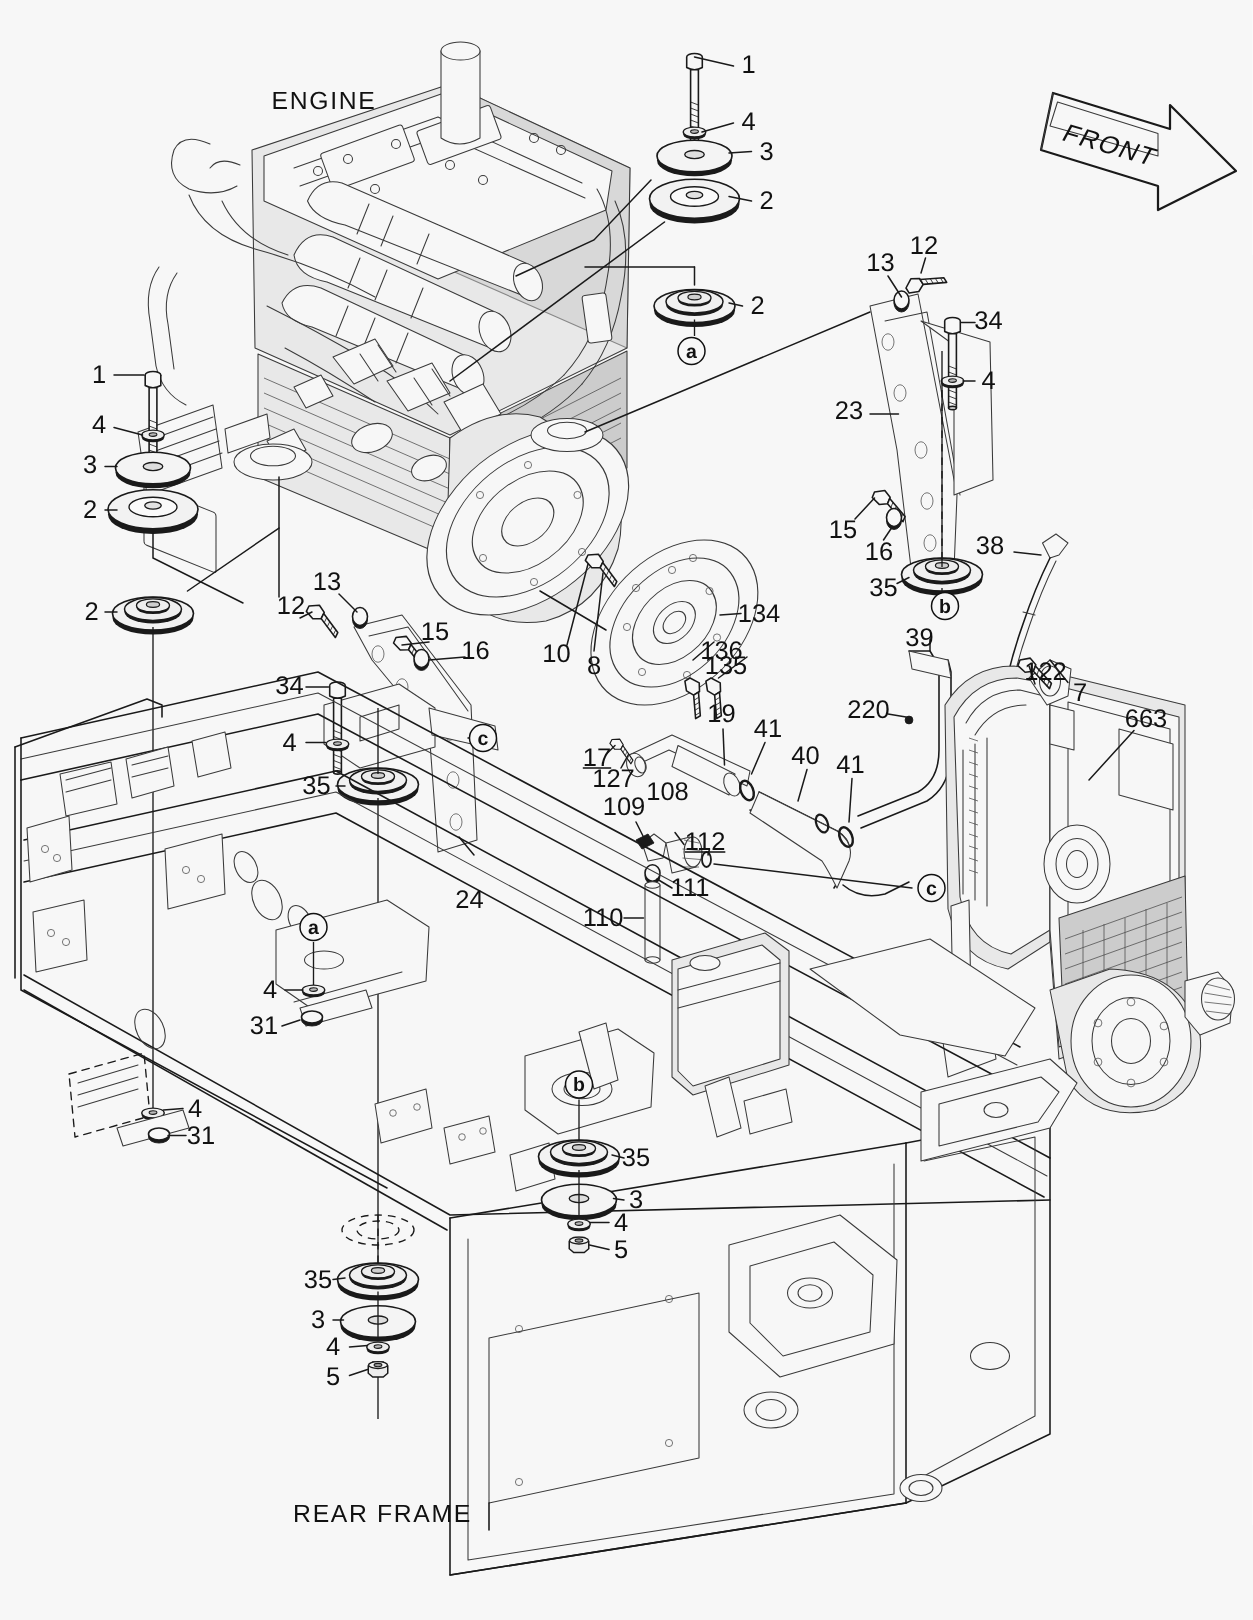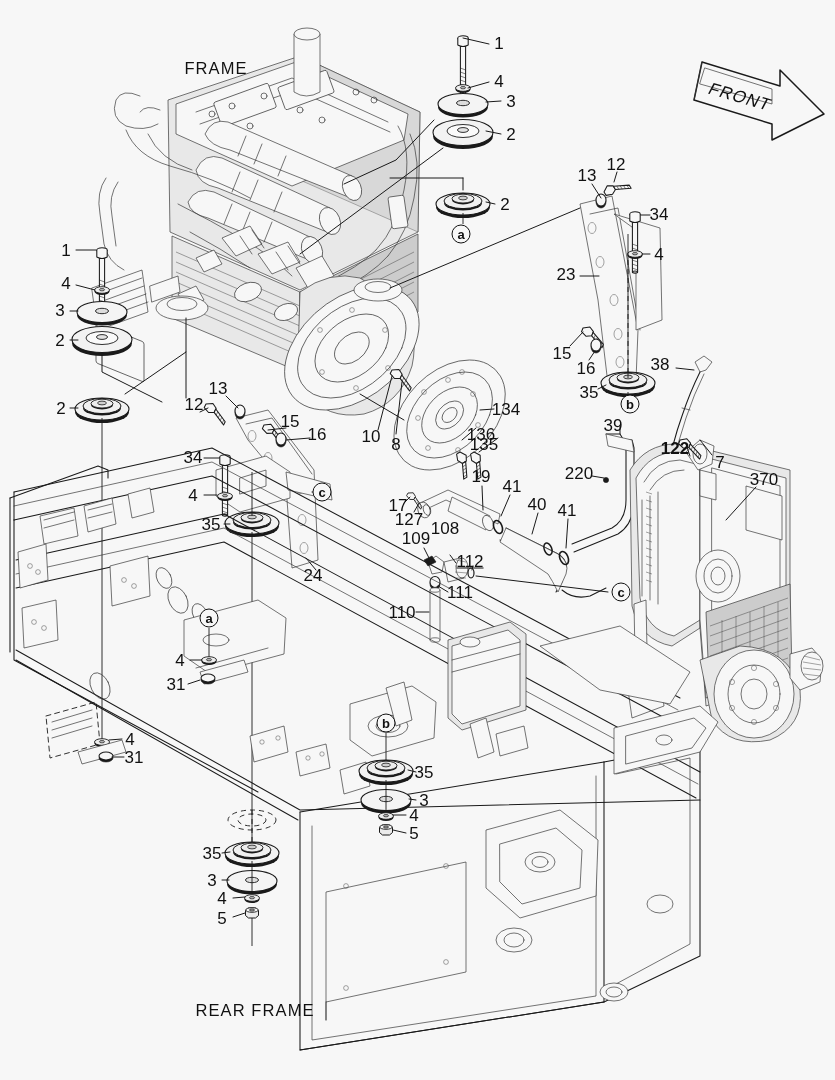--- a/index.html
+++ b/index.html
@@ -773,62 +773,62 @@
       <div class="callout" style="left: 616px; top: 164px;">12</div>
       <div class="callout" style="left: 659px; top: 214px;">34</div>
       <div class="callout" style="left: 659px; top: 254px;">4</div>
       <div class="callout" style="left: 566px; top: 274px;">23</div>
       <div class="callout" style="left: 562px; top: 353px;">15</div>
       <div class="callout" style="left: 586px; top: 368px;">16</div>
       <div class="callout" style="left: 589px; top: 392px;">35</div>
       <div class="callout" style="left: 660px; top: 364px;">38</div>
       <div class="callout" style="left: 613px; top: 425px;">39</div>
       <div class="callout" style="left: 579px; top: 473px;">220</div>
-      <div class="callout" style="left: 675px; top: 448px; font-weight: bold;">122</div>
+      <div class="callout" style="left: 697px; top: 448px;">122</div>
       <div class="callout" style="left: 720px; top: 462px;">7</div>
-      <div class="callout" style="left: 764px; top: 479px;">370</div>
+      <div class="callout" style="left: 764px; top: 479px;">663</div>
       <div class="callout" style="left: 218px; top: 388px;">13</div>
       <div class="callout" style="left: 194px; top: 404px;">12</div>
       <div class="callout" style="left: 290px; top: 421px;">15</div>
       <div class="callout" style="left: 317px; top: 434px;">16</div>
       <div class="callout" style="left: 193px; top: 457px;">34</div>
       <div class="callout" style="left: 193px; top: 495px;">4</div>
       <div class="callout" style="left: 211px; top: 524px;">35</div>
-      <div class="callout" style="left: 313px; top: 575px;">24</div>
+      <div class="callout" style="left: 313px; top: 600px;">24</div>
       <div class="callout" style="left: 371px; top: 436px;">10</div>
       <div class="callout" style="left: 396px; top: 444px;">8</div>
       <div class="callout" style="left: 506px; top: 409px;">134</div>
       <div class="callout" style="left: 481px; top: 434px;">136</div>
       <div class="callout" style="left: 484px; top: 444px; text-align: right;">135</div>
       <div class="callout" style="left: 481px; top: 476px;">19</div>
       <div class="callout" style="left: 512px; top: 486px;">41</div>
       <div class="callout" style="left: 537px; top: 504px;">40</div>
       <div class="callout" style="left: 567px; top: 510px;">41</div>
-      <div class="callout" style="left: 398px; top: 505px;">17</div>
+      <div class="callout" style="left: 398px; top: 505px; text-decoration: underline;">17</div>
       <div class="callout" style="left: 409px; top: 519px;">127</div>
       <div class="callout" style="left: 416px; top: 538px;">109</div>
       <div class="callout" style="left: 445px; top: 528px;">108</div>
       <div class="callout" style="left: 470px; top: 561px; text-decoration: underline;">112</div>
       <div class="callout" style="left: 460px; top: 592px;">111</div>
       <div class="callout" style="left: 402px; top: 612px;">110</div>
       <div class="callout" style="left: 180px; top: 660px;">4</div>
       <div class="callout" style="left: 176px; top: 684px;">31</div>
       <div class="callout" style="left: 130px; top: 739px;">4</div>
       <div class="callout" style="left: 134px; top: 757px;">31</div>
       <div class="callout" style="left: 424px; top: 772px;">35</div>
       <div class="callout" style="left: 424px; top: 800px;">3</div>
       <div class="callout" style="left: 414px; top: 815px;">4</div>
       <div class="callout" style="left: 414px; top: 833px;">5</div>
       <div class="callout" style="left: 212px; top: 853px;">35</div>
       <div class="callout" style="left: 212px; top: 880px;">3</div>
       <div class="callout" style="left: 222px; top: 898px;">4</div>
       <div class="callout" style="left: 222px; top: 918px;">5</div>
     </div>
   <div id="label-layer">
-      <div class="section-label" style="left: 216px; top: 68px;">FRAME</div>
+      <div class="section-label" style="left: 216px; top: 68px;">ENGINE</div>
       <div class="section-label" style="left: 255px; top: 1010px;">REAR FRAME</div>
     </div>
   <div id="circle-layer">
       <div class="circ-ref" style="left: 461px; top: 234px;">a</div>
       <div class="circ-ref" style="left: 630px; top: 404px;">b</div>
       <div class="circ-ref" style="left: 322px; top: 492px;">c</div>
       <div class="circ-ref" style="left: 209px; top: 618px;">a</div>
       <div class="circ-ref" style="left: 621px; top: 592px;">c</div>
       <div class="circ-ref" style="left: 386px; top: 723px;">b</div>
     </div>

